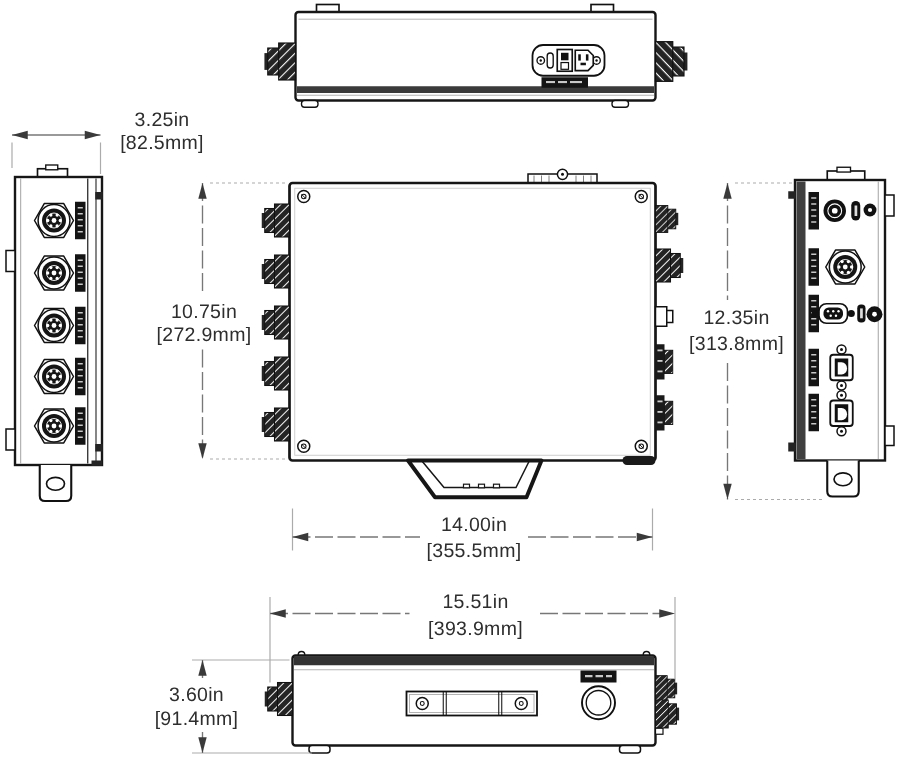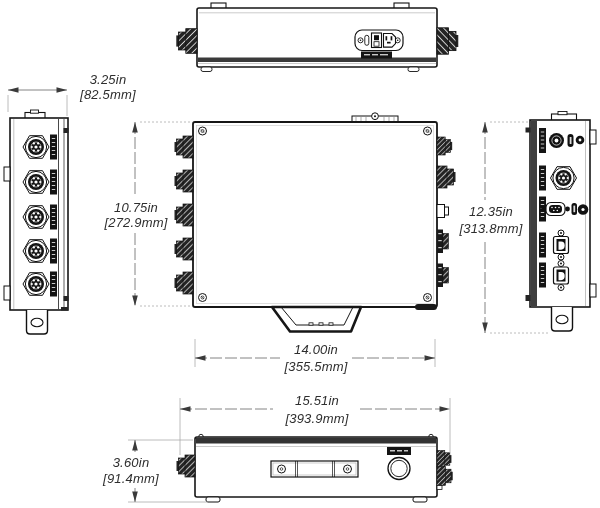--- a/index.html
+++ b/index.html
@@ -1,17 +1,17 @@
 <!DOCTYPE html>
 <html><head>
 <meta charset="utf-8">
 <style>
   html,body{margin:0;padding:0;background:#fff;}
   #canvas{position:relative;width:600px;height:508px;background:#ffffff;overflow:hidden;
-          font-family:"Liberation Sans", sans-serif;font-style:italic;}
+          font-family:"Liberation Sans", sans-serif;}
   svg{display:block}
   text.dim{font-family:"Liberation Sans", sans-serif;font-size:13px;fill:#2e2e2e;
            text-anchor:middle;letter-spacing:.2px;}
 </style>
 </head>
 <body>
 
 <div id="canvas">
 <svg width="600" height="508" viewBox="0 0 600 508">
   <defs>

